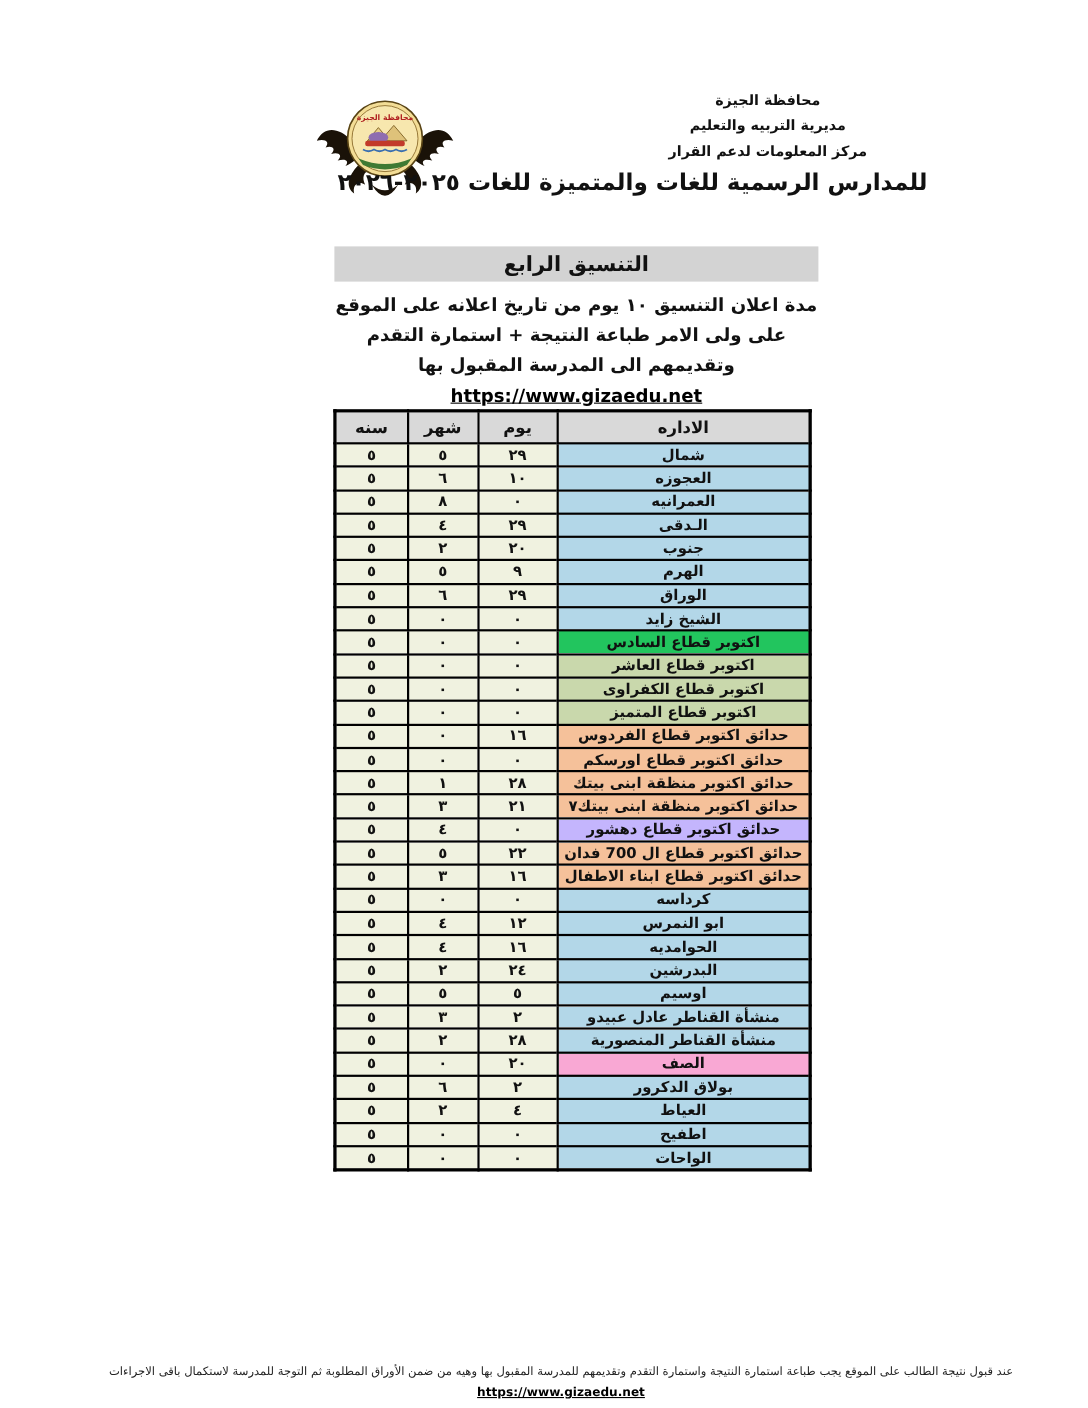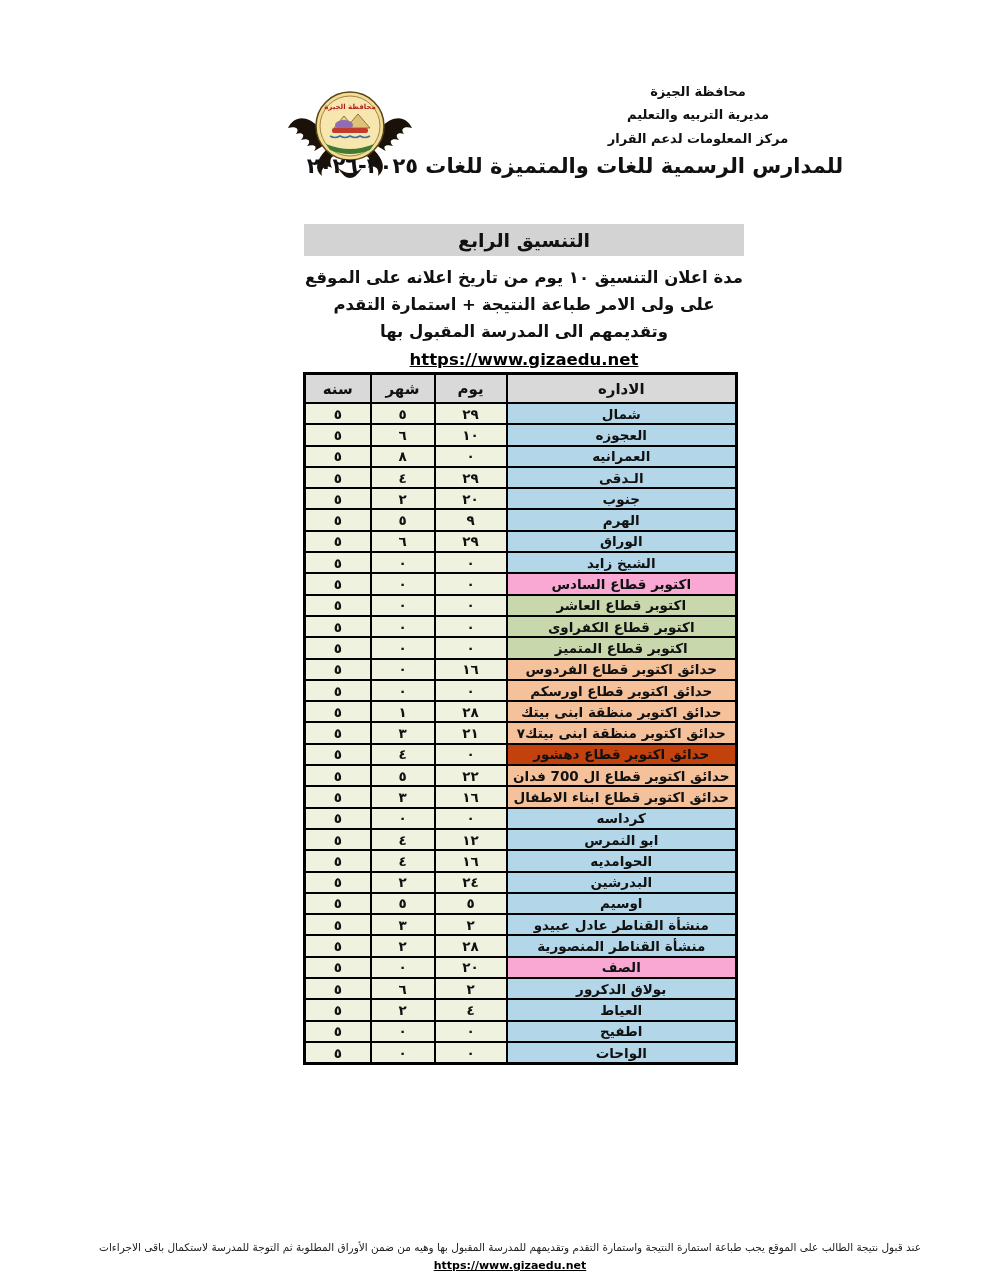--- a/index.html
+++ b/index.html
@@ -151,21 +151,21 @@
         <td style="background: rgb(240, 242, 224);">٦</td>
         <td style="background: rgb(240, 242, 224);">٥</td>
       </tr>
       <tr>
         <td style="background: rgb(179, 215, 232);">الشيخ زايد</td>
         <td style="background: rgb(240, 242, 224);">٠</td>
         <td style="background: rgb(240, 242, 224);">٠</td>
         <td style="background: rgb(240, 242, 224);">٥</td>
       </tr>
       <tr>
-        <td style="background: #f9a8d4;">اكتوبر قطاع السادس</td>
+        <td style="background: #22c55e;">اكتوبر قطاع السادس</td>
         <td style="background: rgb(240, 242, 224);">٠</td>
         <td style="background: rgb(240, 242, 224);">٠</td>
         <td style="background: rgb(240, 242, 224);">٥</td>
       </tr>
       <tr>
         <td style="background: rgb(201, 216, 172);">اكتوبر قطاع العاشر</td>
         <td style="background: rgb(240, 242, 224);">٠</td>
         <td style="background: rgb(240, 242, 224);">٠</td>
         <td style="background: rgb(240, 242, 224);">٥</td>
       </tr>
@@ -199,21 +199,21 @@
         <td style="background: rgb(240, 242, 224);">١</td>
         <td style="background: rgb(240, 242, 224);">٥</td>
       </tr>
       <tr>
         <td style="background: rgb(245, 193, 154);">حدائق اكتوبر منظقة ابنى بيتك٧</td>
         <td style="background: rgb(240, 242, 224);">٢١</td>
         <td style="background: rgb(240, 242, 224);">٣</td>
         <td style="background: rgb(240, 242, 224);">٥</td>
       </tr>
       <tr>
-        <td style="background: #c2410c;">حدائق اكتوبر قطاع دهشور</td>
+        <td style="background: #c4b5fd;">حدائق اكتوبر قطاع دهشور</td>
         <td style="background: rgb(240, 242, 224);">٠</td>
         <td style="background: rgb(240, 242, 224);">٤</td>
         <td style="background: rgb(240, 242, 224);">٥</td>
       </tr>
       <tr>
         <td style="background: rgb(245, 193, 154);">حدائق اكتوبر قطاع ال 700 فدان</td>
         <td style="background: rgb(240, 242, 224);">٢٢</td>
         <td style="background: rgb(240, 242, 224);">٥</td>
         <td style="background: rgb(240, 242, 224);">٥</td>
       </tr>

